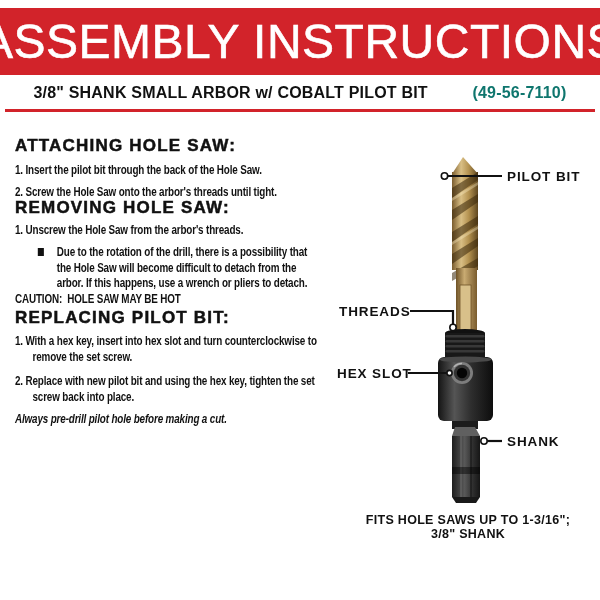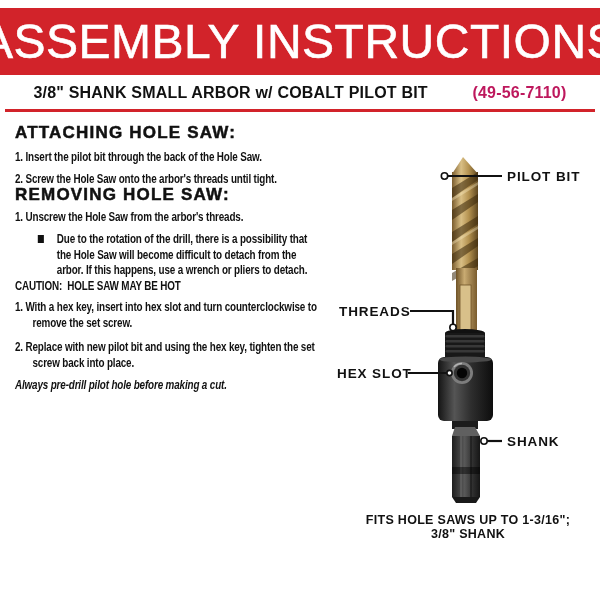--- a/index.html
+++ b/index.html
@@ -14,30 +14,30 @@
     background:#d2232a;display:flex;align-items:center;justify-content:center;
   }
   .banner-title{
     color:#fff;font-weight:400;font-size:48px;letter-spacing:.5px;
     -webkit-text-stroke:.6px #fff;white-space:nowrap;
   }
   .subtitle{
     position:absolute;top:84px;left:0;right:0;text-align:center;
     font-weight:700;font-size:16px;letter-spacing:.2px;white-space:nowrap;
   }
-  .subtitle .part{color:#be185d;margin-left:40px;}
+  .subtitle .part{color:#0f766e;margin-left:40px;}
   .divider{position:absolute;top:109px;left:5px;right:5px;height:3px;background:#d2232a;}
 
   
   .col{position:absolute;left:15px;top:121px;width:345px;}
   .sec{
     font-weight:700;font-size:17px;line-height:18px;letter-spacing:1.2px;
     -webkit-text-stroke:.5px #111;margin:0;white-space:nowrap;
   }
-  .sec.attaching{margin-top:3px;}
+  .sec.attaching{margin-top:16px;}
   .sec.removing{}
   .sec.replacing{margin-top:3px;}
   .step,.note-text,.caution,.footnote{
     font-weight:700;font-size:13px;line-height:15px;letter-spacing:-.2px;
     transform:scaleX(.76);transform-origin:0 0;margin:0;
   }
   .step{width:410px;padding-left:23px;text-indent:-23px;white-space:nowrap;}
   .step.wrap{white-space:normal;width:400px;line-height:16px;}
   .s-gap7{margin-top:7px;}
   .s-gap5{margin-top:5px;}
@@ -86,20 +86,21 @@
   <h2 class="sec removing">REMOVING HOLE SAW:</h2>
   <p class="step s-gap5">1. Unscrew the Hole Saw from the arbor's threads.</p>
 
   <div class="bullet-row">
     <span class="bullet-sq"></span>
     <span class="note-text">Due to the rotation of the drill, there is a possibility that the Hole Saw will become difficult to detach from the arbor. If this happens, use a wrench or pliers to detach.</span>
   </div>
 
   <p class="caution">CAUTION:  HOLE SAW MAY BE HOT</p>
 
+  <h2 class="sec replacing">REPLACING PILOT BIT:</h2>
   <p class="step wrap s-gap6">1. With a hex key, insert into hex slot and turn counterclockwise to remove the set screw.</p>
   <p class="step wrap s-gap8">2. Replace with new pilot bit and using the hex key, tighten the set screw back into place.</p>
 
   <p class="footnote">Always pre-drill pilot hole before making a cut.</p>
 </div>
 
 <svg class="diagram" viewBox="0 0 270 415" xmlns="http://www.w3.org/2000/svg">
   <defs>
     <linearGradient id="gold" x1="0" y1="0" x2="1" y2="0">
       <stop offset="0" stop-color="#7a5c2e"></stop>

